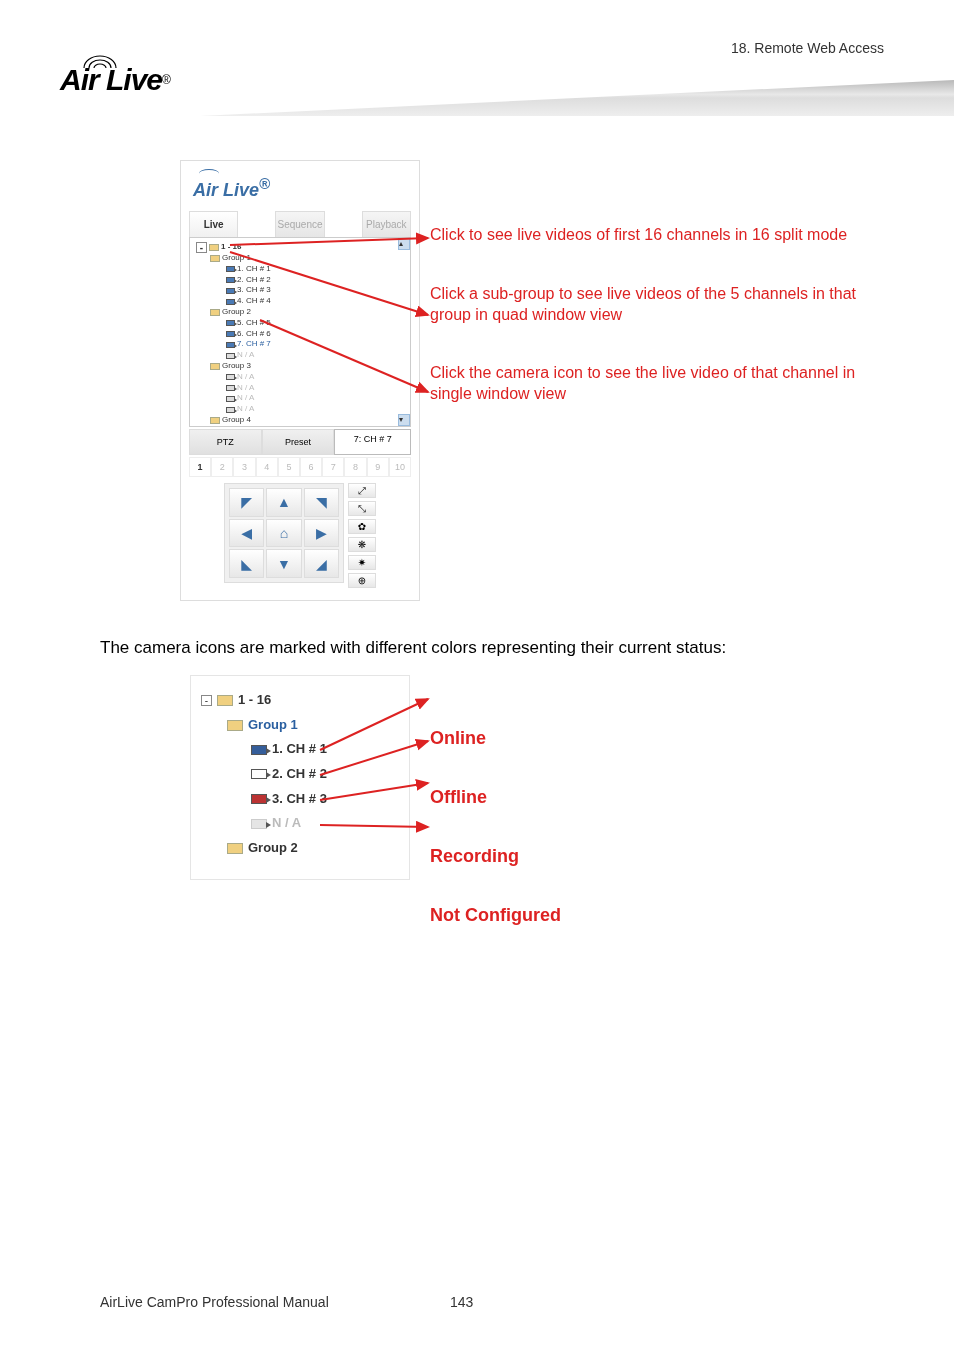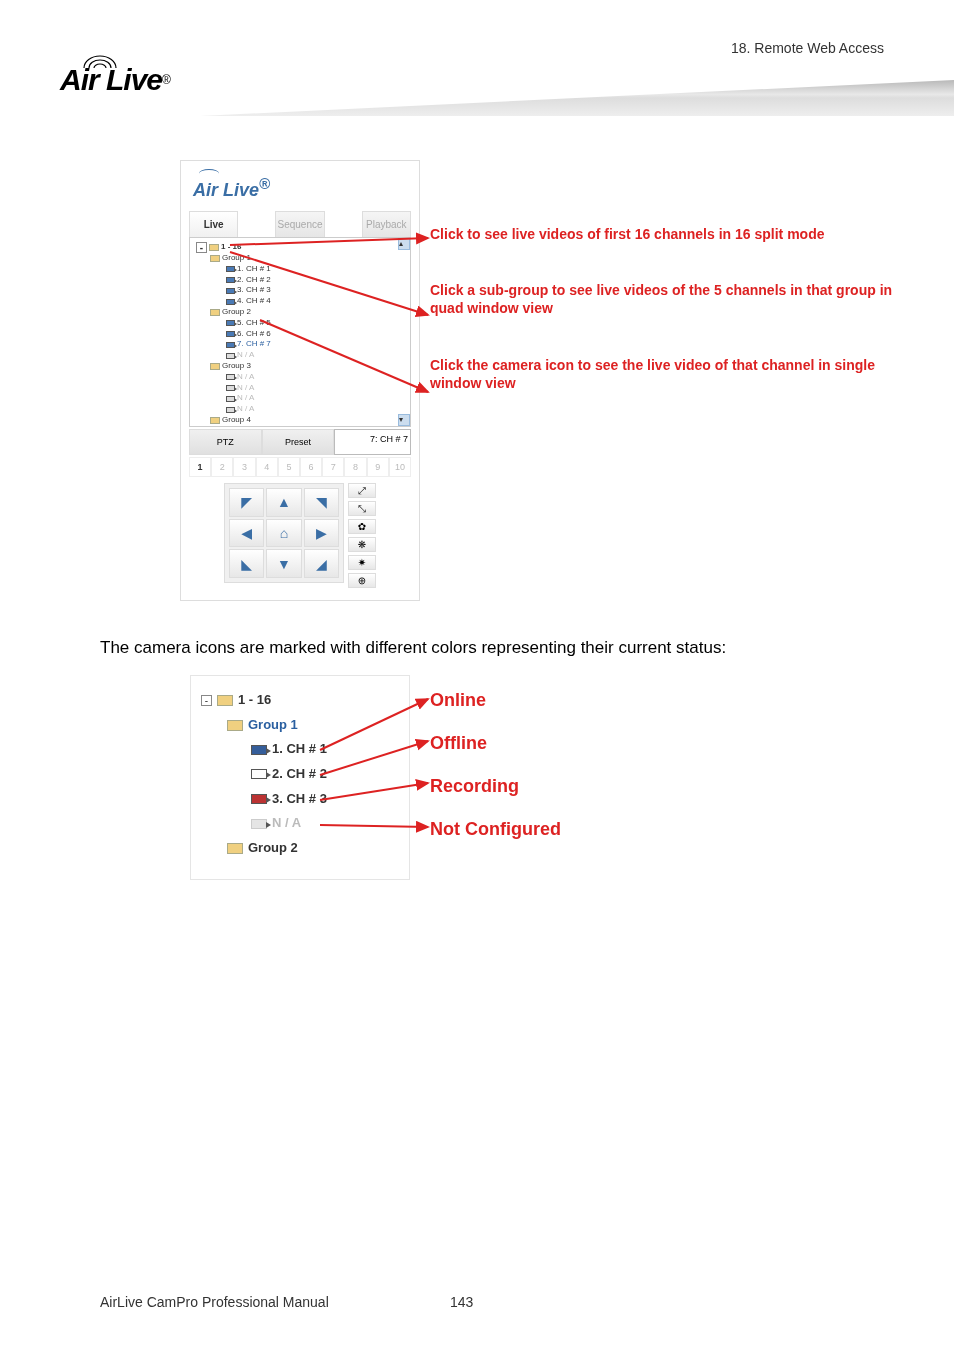--- a/index.html
+++ b/index.html
@@ -134,21 +134,21 @@
   .na{color:#bbb;}
 
   .ptz-row {
     display: flex;
     font-size: 9px;
     margin-top: 2px;
   }
   .ptz-row span {
     flex:1; text-align:center; padding: 7px 0; background: linear-gradient(#f0f0f0,#e0e0e0); border:1px solid #ddd;
   }
-  .ptz-row .sel { background:#fff; border:1px solid #bbb; padding: 4px 2px; font-size:9px;text-align:right;}
+  .ptz-row .sel { background:#fff; border:1px solid #bbb; padding: 4px 2px; font-size:9px;}
 
   .num-row{
     display:flex; font-size:9px; margin-top:2px; color:#bbb;
   }
   .num-row span{flex:1;text-align:center;padding:4px 0;border:1px solid #eee;}
   .num-row span.active{color:#333;font-weight:bold;}
 
   .ptz-pad{
     display:flex; gap:4px; margin-top:6px; justify-content:center;
   }
@@ -163,22 +163,22 @@
   .pad-main .cell{background:linear-gradient(#fff,#e7e7e7);border:1px solid #ddd;display:flex;align-items:center;justify-content:center;color:#3a6ea5;font-size:14px;}
   .side-col{display:flex;flex-direction:column;gap:3px;}
   .side-btn{width:28px;height:15px;background:linear-gradient(#fff,#e7e7e7);border:1px solid #ddd;display:flex;align-items:center;justify-content:center;font-size:10px;}
 
   
   .callouts1 {
     position: absolute;
     top: 225px;
     left: 430px;
     width: 470px;
-    font-size: 14px;
-    font-weight: bold;
+    font-size: 16px;
+    font-weight: normal;
     color: #d22;
   }
   .callout{margin-bottom:38px;line-height:1.3;}
 
   
   .arrow-svg{position:absolute;top:160px;left:180px;pointer-events:none;}
 
   
   .status-para{
     position:absolute;
@@ -214,21 +214,21 @@
   .minus-box{display:inline-block;width:11px;height:11px;border:1px solid #888;text-align:center;line-height:9px;font-size:10px;}
 
   .status-labels{
     position:absolute;
     top:690px;
     left:430px;
     font-size:18px;
     font-weight:bold;
     color:#d22;
   }
-  .status-labels div{margin-bottom:22px;}
+  .status-labels div{margin-bottom:22px;margin-top:38px;}
 
   .arrow2-svg{position:absolute;top:675px;left:190px;pointer-events:none;}
 
   
   .footer-left{position:absolute;bottom:40px;left:100px;font-size:14px;color:#333;}
   .footer-page{position:absolute;bottom:40px;left:450px;font-size:14px;color:#333;}
 </style>
 </head>
 <body>
 

